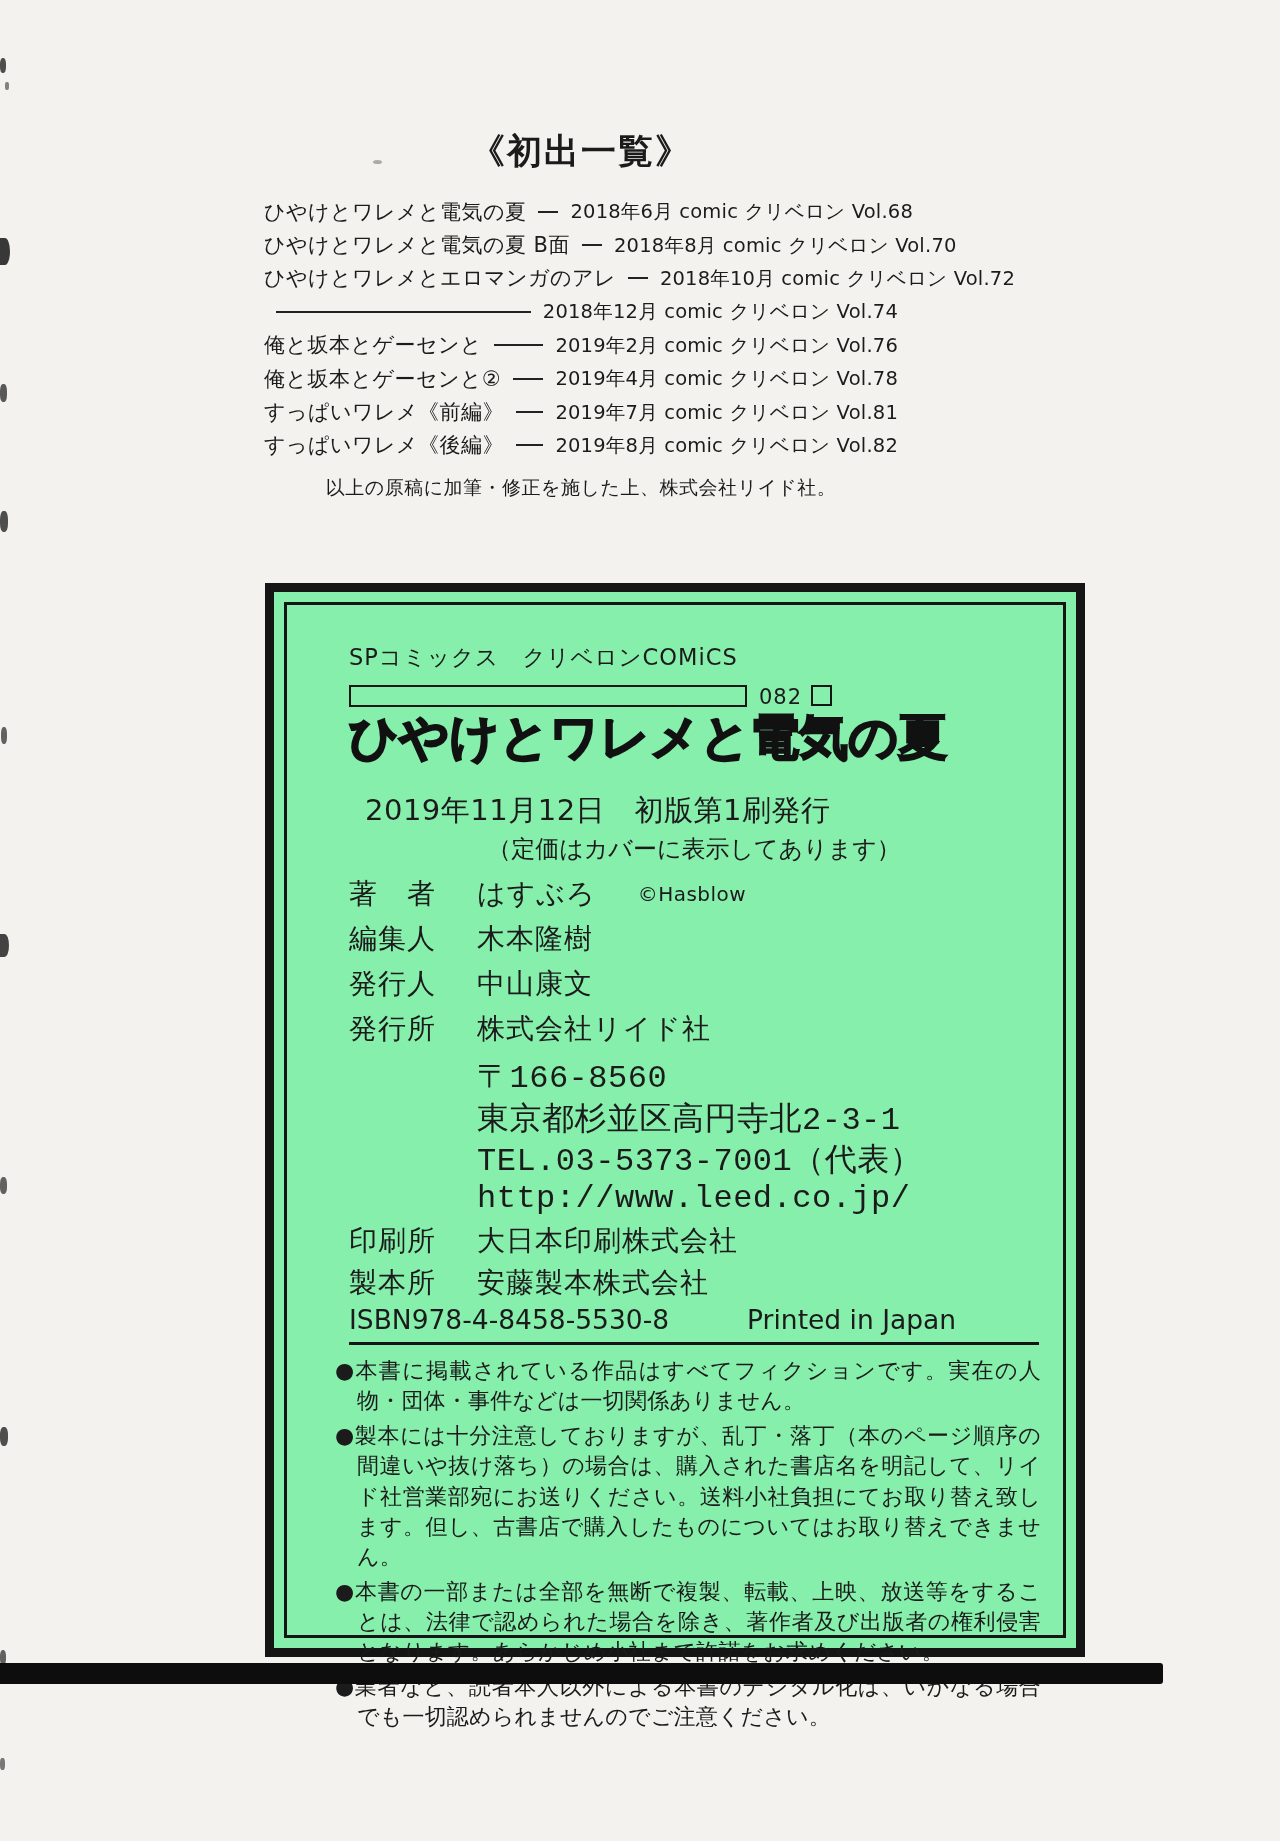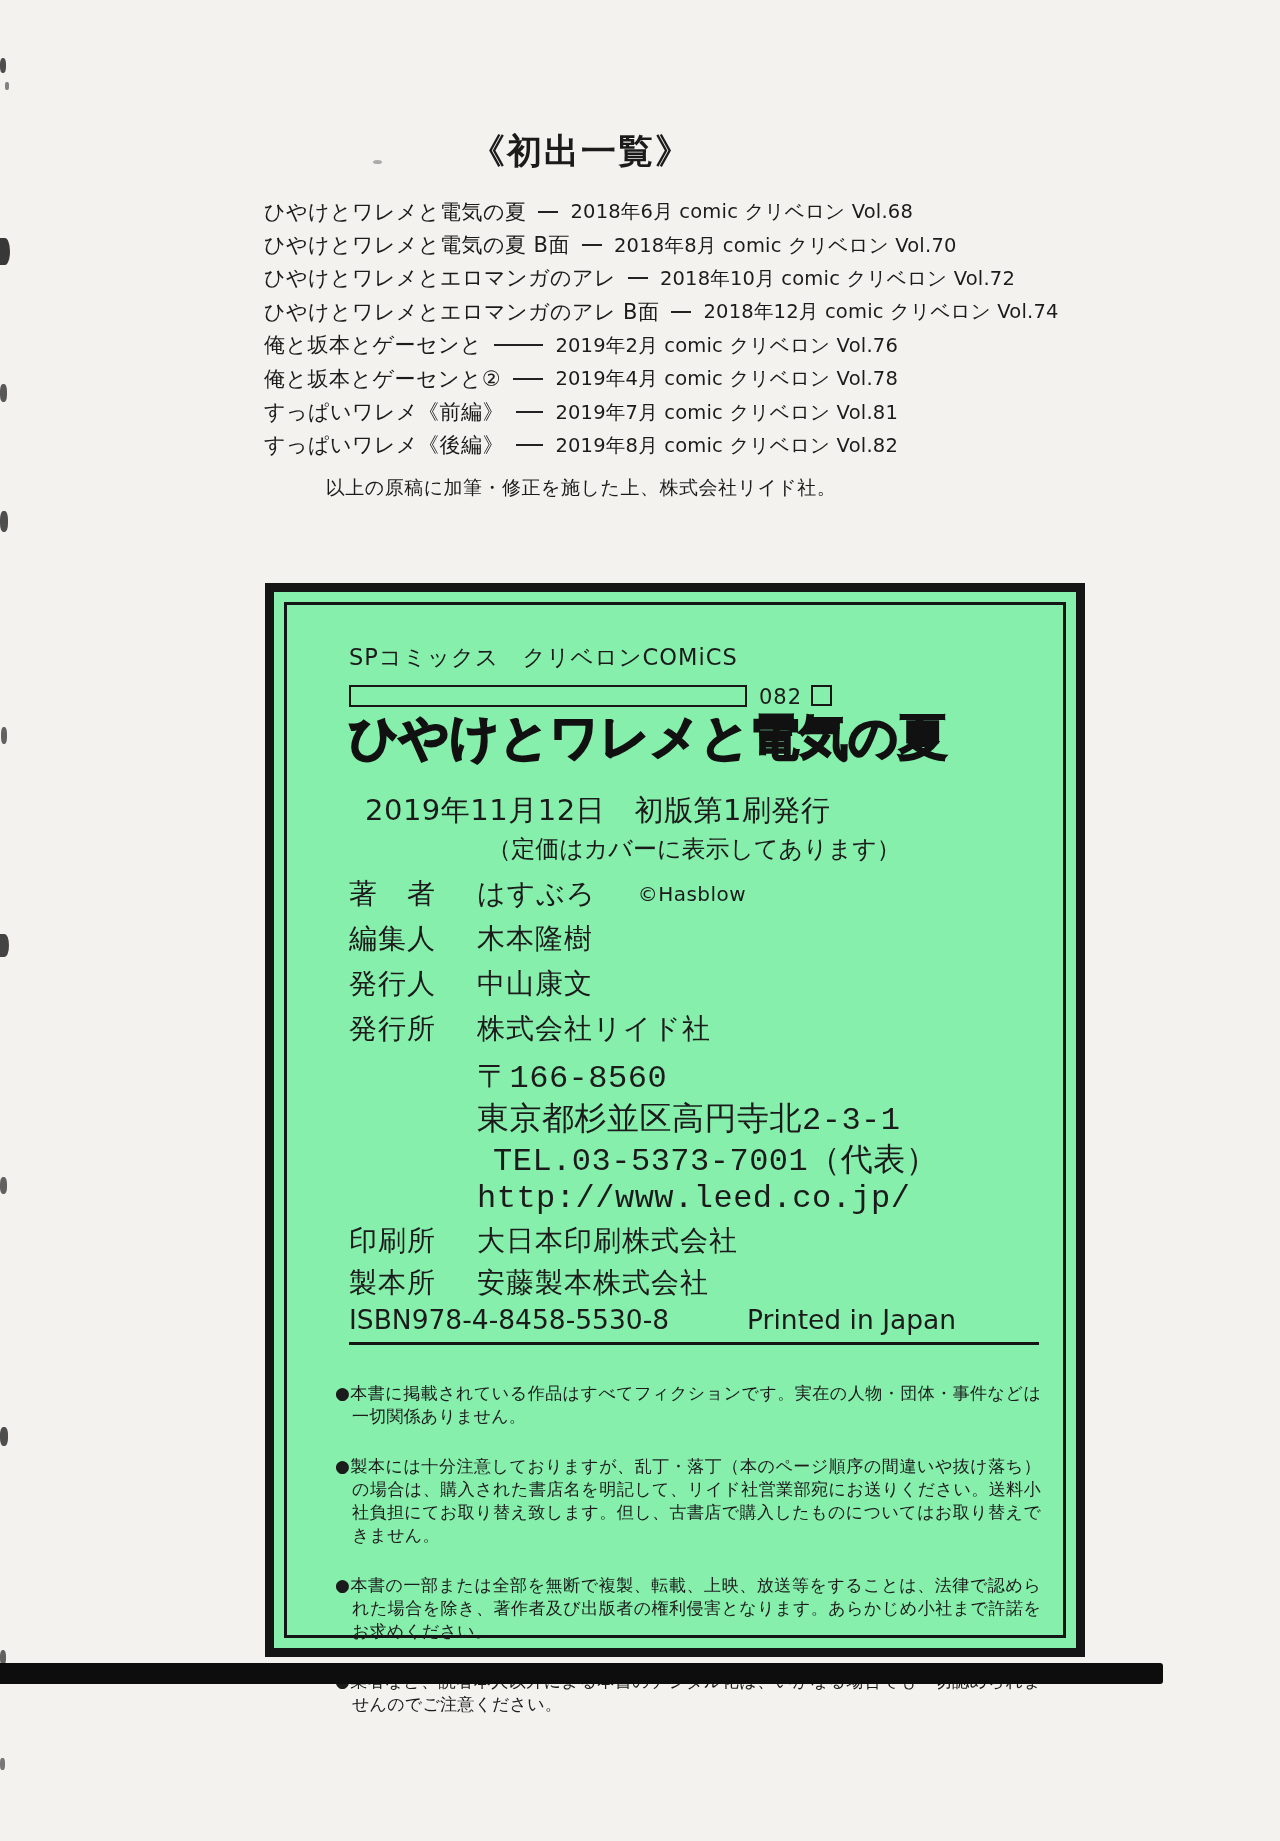--- a/index.html
+++ b/index.html
@@ -60,23 +60,23 @@
 
   .addr-line{left:190px;font-size:32px;letter-spacing:0.5px;font-family:Liberation Mono, monospace;}
 
   .isbn-row{top:699px;font-size:26.5px;display:flex;}
   .isbn-gap{width:78px;}
 
   .divider{top:737px;border-top:3px solid #161616;height:0;}
 
   .notices{position:absolute;left:48px;top:751px;width:706px;}
   .notice{
-    font-size:17px;line-height:1.37;letter-spacing:0.2px;
+    font-size:22px;line-height:1.37;letter-spacing:0.2px;
     text-indent:-1em;padding-left:1em;margin-bottom:5px;
-    white-space:normal;text-align:justify;margin-top:26px;
+    white-space:normal;text-align:justify;
   }
 
   
   .artifact{position:absolute;background:#242424;border-radius:40%;}
   .a1{left:0;top:58px;width:6px;height:15px;opacity:.8;}
   .a2{left:5px;top:82px;width:4px;height:8px;opacity:.55;}
   .a3{left:0;top:238px;width:10px;height:27px;opacity:.9;border-radius:0 60% 60% 0;}
   .a4{left:0;top:384px;width:7px;height:18px;opacity:.75;}
   .a5{left:0;top:511px;width:8px;height:21px;opacity:.8;}
   .a6{left:1px;top:727px;width:6px;height:17px;opacity:.7;}
@@ -110,21 +110,20 @@
         <span class="work-title">ひやけとワレメと電気の夏 B面</span>
         <span class="leader"></span>
         <span class="work-source">2018年8月 comic クリベロン Vol.70</span>
       </div>
       <div class="work-row">
         <span class="work-title">ひやけとワレメとエロマンガのアレ</span>
         <span class="leader"></span>
         <span class="work-source">2018年10月 comic クリベロン Vol.72</span>
       </div>
       <div class="work-row">
-        <span class="work-title">ひやけとワレメとエロマンガのアレ B面</span>
         <span class="leader"></span>
         <span class="work-source">2018年12月 comic クリベロン Vol.74</span>
       </div>
       <div class="work-row">
         <span class="work-title">俺と坂本とゲーセンと</span>
         <span class="leader"></span>
         <span class="work-source">2019年2月 comic クリベロン Vol.76</span>
       </div>
       <div class="work-row">
         <span class="work-title">俺と坂本とゲーセンと②</span>
@@ -175,21 +174,21 @@
         <span class="credit-label">発行人</span>
         <span class="credit-value">中山康文</span>
       </div>
       <div class="blk credit-row" style="top:405px;">
         <span class="credit-label">発行所</span>
         <span class="credit-value">株式会社リイド社</span>
       </div>
 
       <div class="blk addr-line" style="top:450px;">〒166-8560</div>
       <div class="blk addr-line" style="top:492px;">東京都杉並区高円寺北2-3-1</div>
-      <div class="blk addr-line" style="top:533px;margin-left:16px;">TEL.03-5373-7001（代表）</div>
+      <div class="blk addr-line" style="top:533px;">TEL.03-5373-7001（代表）</div>
       <div class="blk addr-line" style="top:575px;">http://www.leed.co.jp/</div>
 
       <div class="blk credit-row" style="top:617px;">
         <span class="credit-label">印刷所</span>
         <span class="credit-value">大日本印刷株式会社</span>
       </div>
       <div class="blk credit-row" style="top:659px;">
         <span class="credit-label">製本所</span>
         <span class="credit-value">安藤製本株式会社</span>
       </div>

